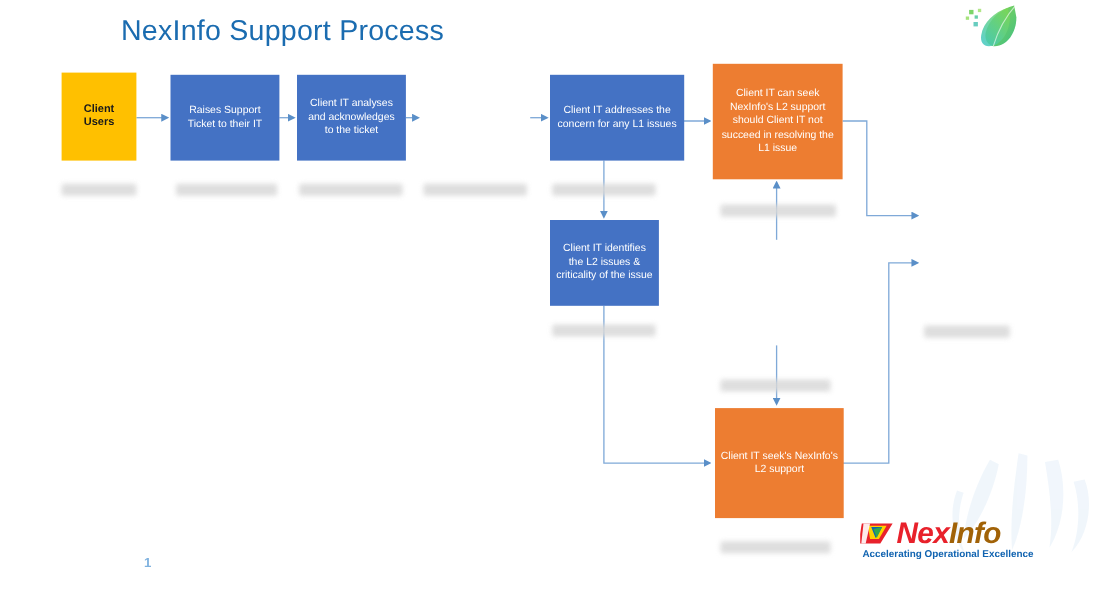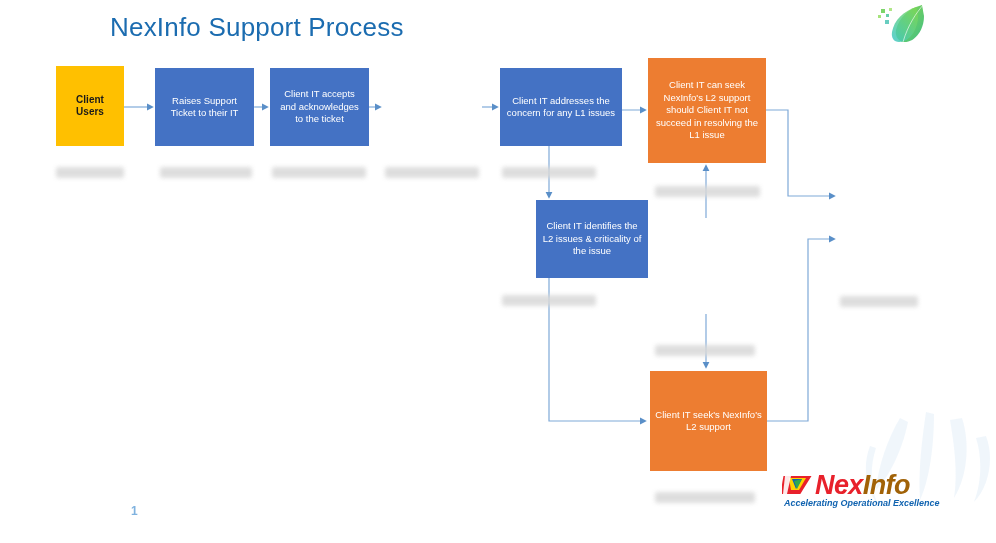--- a/index.html
+++ b/index.html
@@ -70,21 +70,21 @@
     border-radius: 50%;
     line-height: 13px;
   }
 
   #n-client-users    { left: 56px;  top: 66px;  width: 68px;  height: 80px; }
   #n-raise-ticket    { left: 155px; top: 68px;  width: 99px;  height: 78px; }
   #n-accept-ticket   { left: 270px; top: 68px;  width: 99px;  height: 78px; }
   #n-analyse         { left: 383px; top: 68px;  width: 99px;  height: 78px; }
   #n-address-l1      { left: 500px; top: 68px;  width: 122px;  height: 78px; }
   #n-seek-l2-top     { left: 648px; top: 58px;  width: 118px; height: 105px; }
-  #n-identify-l2     { left: 500px; top: 200px; width: 112px;  height: 78px; margin-left: 36px; }
+  #n-identify-l2     { left: 500px; top: 200px; width: 99px;  height: 78px; }
   #n-knowledge-bank  { left: 658px; top: 218px; width: 96px;  height: 96px; }
   #n-seek-l2-bottom  { left: 650px; top: 371px; width: 117px; height: 100px; }
 
   
   #n-resolution {
     position: absolute;
     left: 838px;
     top: 180px;
     width: 100px;
     height: 98px;
@@ -137,21 +137,20 @@
     letter-spacing: -0.6px;
     white-space: nowrap;
   }
   #logo-nex  { color: #e8212b; }
   #logo-info { color: #a16207; }
   #logo-tag {
     position: absolute;
     left: 2px;
     top: 28px;
     font-size: 9px;
-    font-style: italic;
     font-weight: 700;
     color: #1063b0;
     white-space: nowrap;
   }
   #logo-mark { position: absolute; left: 0; top: 3px; width: 32px; height: 24px; }
 
   
   #page-number {
     position: absolute;
     left: 131px;
@@ -220,21 +219,21 @@
       <path d="M549 278 L549 421 L645 421"></path>
 
       <path d="M765 421 L808 421 L808 239 L834 239"></path>
     </g>
   </svg>
 
   <div class="node yellow" id="n-client-users">Client Users</div>
 
   <div class="node blue" id="n-raise-ticket">Raises Support Ticket to their IT</div>
 
-  <div class="node blue" id="n-accept-ticket">Client IT accepts and acknowledges to the ticket</div>
+  <div class="node blue" id="n-accept-ticket">Client IT analyses and acknowledges to the ticket</div>
 
 
   <div class="node blue" id="n-address-l1">Client IT addresses the concern for any L1 issues</div>
 
   <div class="node orange" id="n-seek-l2-top">Client IT can seek NexInfo's L2 support should Client IT not succeed in resolving the L1 issue</div>
 
   <div class="node blue" id="n-identify-l2">Client IT identifies the L2 issues &amp; criticality of the issue</div>
 
 
   <div class="node orange" id="n-seek-l2-bottom">Client IT seek's NexInfo's L2 support</div>

